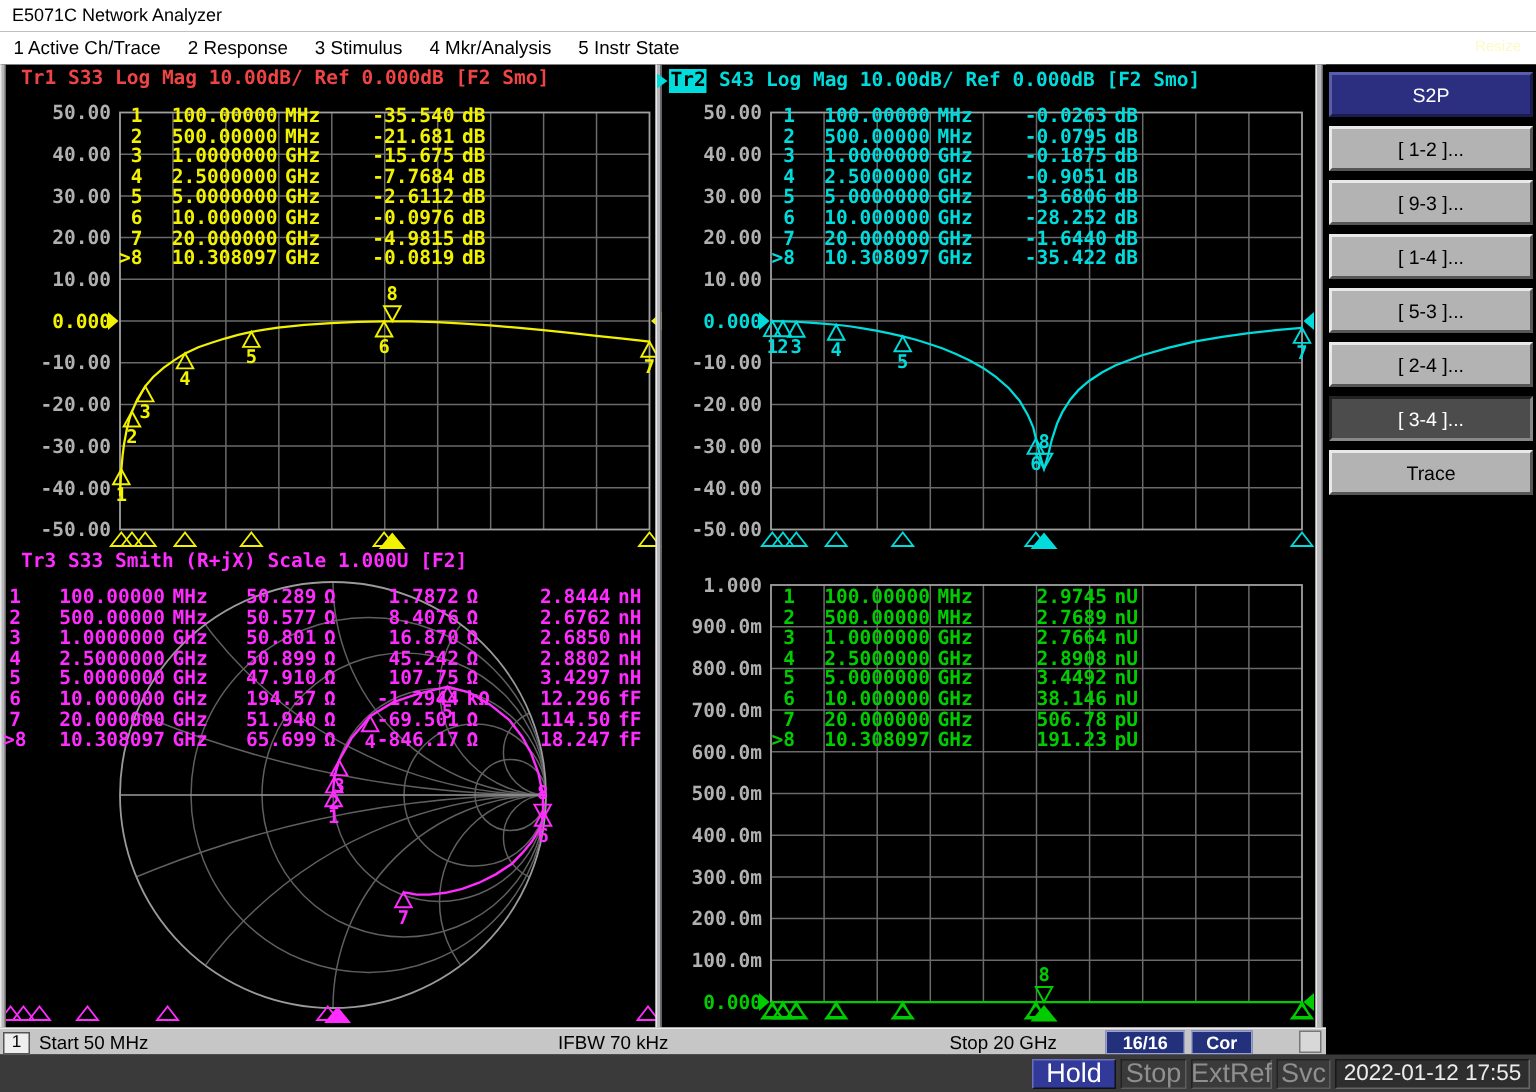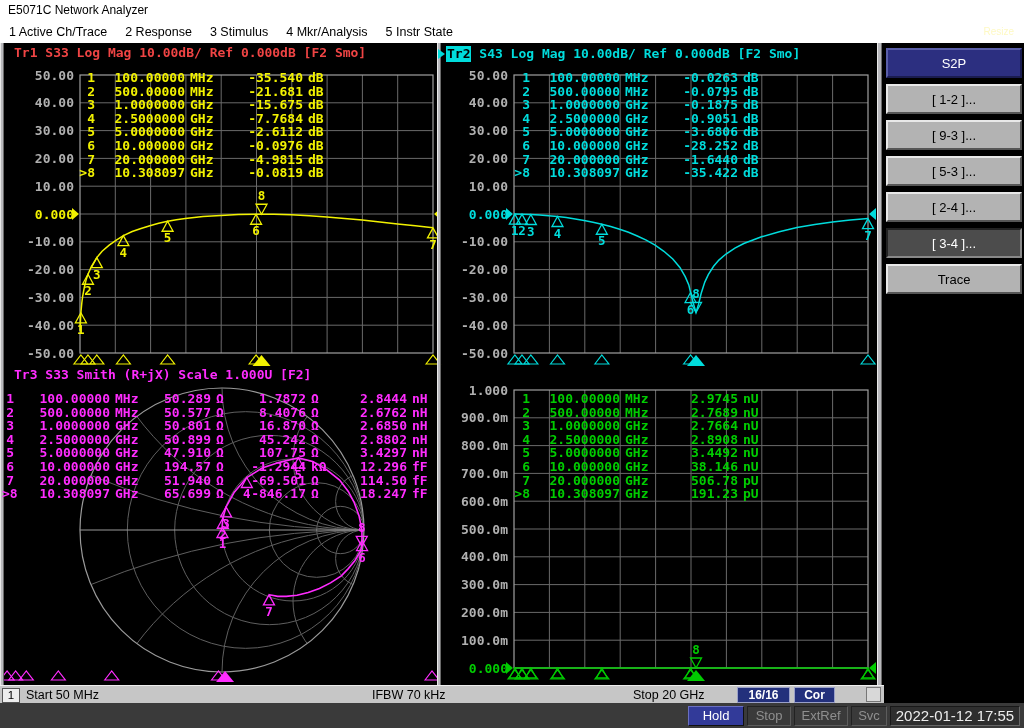--- a/index.html
+++ b/index.html
@@ -43,21 +43,21 @@
     font-size:12.5px;color:#000;border-top:1px solid #eee;box-sizing:border-box;}
   #chanbar .box1{position:absolute;left:2px;top:2px;width:16px;height:13px;background:#eee;
     border:1px solid #555;font-size:11.5px;text-align:center;line-height:13px;}
   .cstat{position:absolute;top:1px;line-height:16px;}
   .navy{background:#23307c;color:#fff;font-weight:bold;font-size:12px;text-align:center;
     border:1px solid #9aa0c8;box-sizing:border-box;line-height:14px;top:1px;height:16px;position:absolute;}
   #panesq{position:absolute;left:866px;top:1px;width:15px;height:15px;background:#d8d8d8;border:1px solid #777;box-sizing:border-box;}
   
   #instbar{position:absolute;left:0;top:703px;width:1024px;height:25px;background:#3a3a3a;
     display:flex;justify-content:flex-end;align-items:center;gap:3px;padding-right:4px;box-sizing:border-box;}
-  .ibox{height:20px;display:flex;align-items:center;justify-content:center;font-size:13px;
+  .ibox{height:20px;display:flex;align-items:center;justify-content:center;font-size:18px;
     box-sizing:border-box;}
   .ib-hold{width:56px;background:#323a99;color:#fff;border:1px solid #6a6fc0;border-bottom-color:#111;border-right-color:#111;}
   .ib-dim{background:#3a3a3a;color:#8f8f8f;border:1px solid #5c5c5c;border-top-color:#222;border-left-color:#222;}
   .ib-stop{width:44px;} .ib-extref{width:54px;text-align:right;} .ib-svc{width:36px;}
   .ib-date{width:130px;background:#2e2e2e;color:#ececec;font-size:15px;border:1px solid #181818;
     border-bottom-color:#666;border-right-color:#666;}
 </style>
 </head>
 <body>
 
@@ -348,20 +348,21 @@
       <div class="mrow"><span style="width: 20px; text-align: right; flex: 0 0 auto;">5</span><span style="width: 90px; text-align: right; flex: 0 0 auto;">5.0000000</span><span style="width: 38px; text-align: left; padding-left: 5px; flex: 0 0 auto;">GHz</span><span style="width: 75px; text-align: right; flex: 0 0 auto;">3.4492</span><span style="width: 26px; text-align: left; padding-left: 5px; flex: 0 0 auto;">nU</span></div>
       <div class="mrow"><span style="width: 20px; text-align: right; flex: 0 0 auto;">6</span><span style="width: 90px; text-align: right; flex: 0 0 auto;">10.000000</span><span style="width: 38px; text-align: left; padding-left: 5px; flex: 0 0 auto;">GHz</span><span style="width: 75px; text-align: right; flex: 0 0 auto;">38.146</span><span style="width: 26px; text-align: left; padding-left: 5px; flex: 0 0 auto;">nU</span></div>
       <div class="mrow"><span style="width: 20px; text-align: right; flex: 0 0 auto;">7</span><span style="width: 90px; text-align: right; flex: 0 0 auto;">20.000000</span><span style="width: 38px; text-align: left; padding-left: 5px; flex: 0 0 auto;">GHz</span><span style="width: 75px; text-align: right; flex: 0 0 auto;">506.78</span><span style="width: 26px; text-align: left; padding-left: 5px; flex: 0 0 auto;">pU</span></div>
       <div class="mrow"><span style="width: 20px; text-align: right; flex: 0 0 auto;">&gt;8</span><span style="width: 90px; text-align: right; flex: 0 0 auto;">10.308097</span><span style="width: 38px; text-align: left; padding-left: 5px; flex: 0 0 auto;">GHz</span><span style="width: 75px; text-align: right; flex: 0 0 auto;">191.23</span><span style="width: 26px; text-align: left; padding-left: 5px; flex: 0 0 auto;">pU</span></div>
     </div>
 
   <div id="sidebar">
     <div class="sbtn blue">S2P</div>
     <div class="sbtn">[ 1-2 ]...</div>
     <div class="sbtn">[ 9-3 ]...</div>
+    <div class="sbtn">[ 1-4 ]...</div>
     <div class="sbtn">[ 5-3 ]...</div>
     <div class="sbtn">[ 2-4 ]...</div>
     <div class="sbtn selected">[ 3-4 ]...</div>
     <div class="sbtn">Trace</div>
   </div>
 
   <div id="chanbar">
     <div class="box1">1</div>
     <span class="cstat" style="left:26px;">Start 50 MHz</span>
     <span class="cstat" style="left:372px;">IFBW 70 kHz</span>

